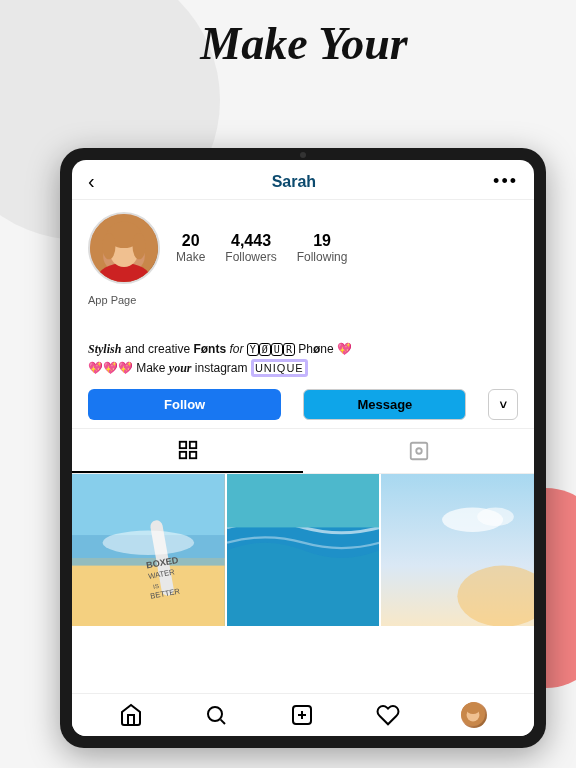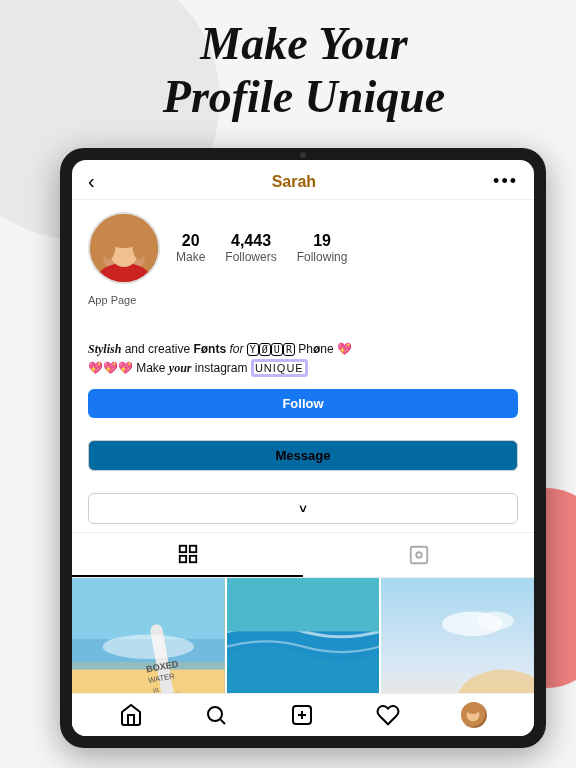--- a/index.html
+++ b/index.html
@@ -96,21 +96,21 @@
       border-bottom: 1px solid #eee;
     }
     .ig-back {
       font-size: 20px;
       color: #000;
       cursor: pointer;
     }
     .ig-username {
       font-size: 16px;
       font-weight: 700;
-      color: #a16207;
+      color: #0c4a6e;
     }
     .ig-menu {
       font-size: 18px;
       color: #000;
       letter-spacing: 2px;
     }
 
     
     .ig-profile {
       display: flex;
@@ -184,35 +184,34 @@
     }
     .bold-creative {
       font-weight: bold;
     }
 
     
     .ig-actions {
       display: flex;
       gap: 22px;
       padding: 4px 16px 8px;
-      flex-direction: column;
     }
     .ig-btn-follow {
       background: #1877f2;
       color: #fff;
       border: none;
       border-radius: 6px;
       padding: 7px 0;
       font-size: 13px;
       font-weight: 600;
       flex: 1.2;
       cursor: pointer;
     }
     .ig-btn-outline {
-      background: #0369a1;
+      background: #0ea5e9;
       color: #000;
       border: 1px solid #ccc;
       border-radius: 6px;
       padding: 7px 0;
       font-size: 13px;
       font-weight: 600;
       flex: 1;
       cursor: pointer;
     }
     .ig-btn-dropdown {
@@ -306,21 +305,20 @@
   </style>
 </head>
 <body>
 
 <div class="bg-circle-gray"></div>
 <div class="bg-shape-pink"></div>
 
 <div class="hero-title">
   <h1>
     <span>Make Your</span><br>
-    <span>Profile Unique</span>
   </h1>
 </div>
 
 <div class="tablet-frame">
   <div class="camera-dot"></div>
   <div class="tablet-inner">
 
     <div class="ig-header">
       <span class="ig-back">‹</span>
       <span class="ig-username">Sarah</span>

